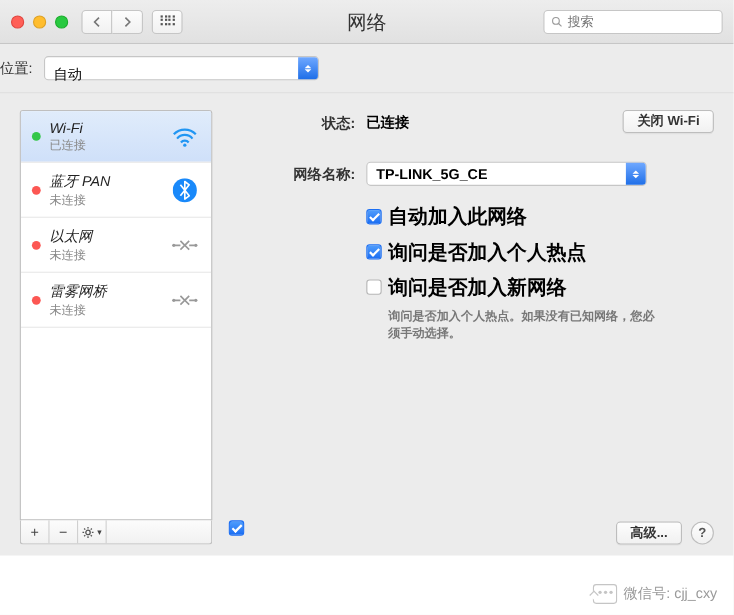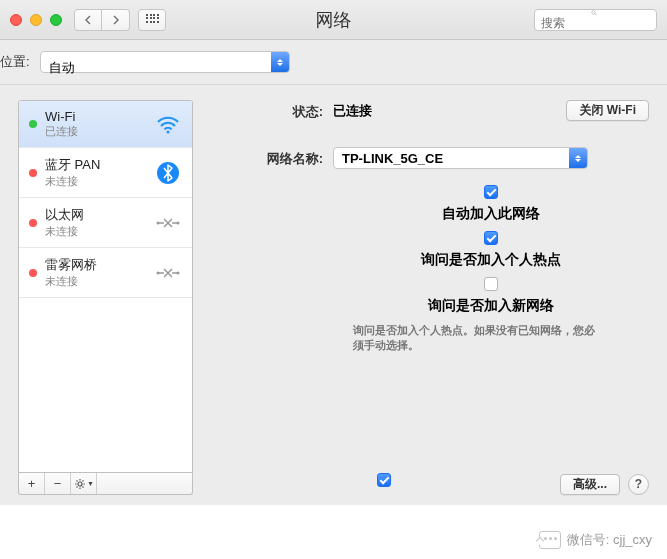--- a/index.html
+++ b/index.html
@@ -13,21 +13,21 @@
 .tl.min { background:#ffbd2e; border:1px solid #dea123; }
 .tl.max { background:#28c940; border:1px solid #1aad2b; }
 .nav { display:flex; margin-left:12px; }
 .navbtn { width:28px; height:22px; background:linear-gradient(#fcfcfc,#f1f1f1); border:1px solid #c6c6c6; display:flex; align-items:center; justify-content:center; color:#666; font-size:11px; }
 .navbtn:first-child { border-radius:4px 0 0 4px; }
 .navbtn:nth-child(2) { border-left:none; border-radius:0 4px 4px 0; }
 .gridbtn { width:28px; height:22px; background:linear-gradient(#fcfcfc,#f1f1f1); border:1px solid #c6c6c6; border-radius:4px; margin-left:8px; display:flex; align-items:center; justify-content:center; }
 .gridicon { width:12px; height:12px; display:grid; grid-template-columns:repeat(4,2px); grid-template-rows:repeat(3,2px); gap:1.5px; }
 .gridicon span { background:#555; }
 .title { position:absolute; left:50%; transform:translateX(-50%); font-size:18px; color:#333; }
-.search { margin-left:auto; width:123px; height:22px; background:#fff; border:1px solid #c6c6c6; border-radius:4px; display:flex; align-items:center; padding:0 6px;flex-direction:column; }
+.search { margin-left:auto; width:163px; height:22px; background:#fff; border:1px solid #c6c6c6; border-radius:4px; display:flex; align-items:center; padding:0 6px; }
 .search svg { width:12px; height:12px; color:#888; margin-right:4px; }
 .search input { border:none; outline:none; width:100%; font-size:12px; background:transparent; }
 
 
 .location { height:45px; display:flex; align-items:center; justify-content:flex-start; gap:10px; border-bottom:1px solid #d9d9d9; background:#ececec; }
 .location label { font-size:13px; color:#333; }
 .select { position:relative; width:250px; height:22px; background:#fff; border:1px solid #c6c6c6; border-radius:4px; display:flex; align-items:center; padding:12px 22px 0 8px; font-size:13px; }
 .select .arrow, .netselect .arrow { position:absolute; right:0; top:0; width:18px; height:100%; background:linear-gradient(#6fa8ff,#1f6fe8); border-radius:0 3px 3px 0; display:flex; flex-direction:column; align-items:center; justify-content:center; }
 .arrow::before { content:""; border-left:3px solid transparent; border-right:3px solid transparent; border-bottom:3px solid #fff; margin-bottom:1px;}
 .arrow::after { content:""; border-left:3px solid transparent; border-right:3px solid transparent; border-top:3px solid #fff; }
@@ -35,37 +35,37 @@
 
 .main { display:flex; height:420px; background:#ececec; padding:15px 18px 10px 18px; gap:15px; }
 .sidebar-wrap { display:flex; flex-direction:column; }
 .sidebar { width:175px; flex:1; background:#fff; border:1px solid #bfbfbf; border-radius:3px 3px 0 0; overflow:hidden; }
 .sideitem { padding:8px 10px; border-bottom:1px solid #e8e8e8; display:flex; align-items:center; position:relative; }
 .sideitem.sel { background:linear-gradient(#e0ecfb,#cfe0f9); }
 .dot { width:8px; height:8px; border-radius:50%; margin-right:8px; flex-shrink:0;}
 .dot.green { background:#34c749; }
 .dot.red { background:#fc5753; }
 .sideitem .txt { flex:1; }
-.sideitem .name { font-size:13px; color:#222; }
+.sideitem .name { font-size:13px; color:#222;font-style:italic; }
 .sideitem .sub { font-size:11px; color:#888; }
 .sideicon { width:28px; height:28px; display:flex; align-items:center; justify-content:center; flex-shrink:0; }
 .sidebar-tools { height:22px; border:1px solid #bfbfbf; border-top:none; border-radius:0 0 3px 3px; background:linear-gradient(#fcfcfc,#f1f1f1); display:flex; }
 .toolbtn { width:26px; border-right:1px solid #d0d0d0; display:flex; align-items:center; justify-content:center; font-size:13px; color:#444; }
 .gear::after{content:"▾"; font-size:8px; margin-left:2px;}
 
 .details { flex:1; display:flex; flex-direction:column;font-weight:bold; }
 .row { display:flex; margin-bottom:4px; }
 .lbl { width:125px; text-align:right; padding-right:10px; font-size:13px; color:#333; padding-top:3px;}
 .val { flex:1; }
 .status-line { display:flex; align-items:center; }
 .status-strong { font-size:13px; }
 .btn { height:21px; padding:0 12px; background:linear-gradient(#fdfdfd,#f1f1f1); border:1px solid #bdbdbd; border-radius:4px; font-size:12px; color:#333; display:inline-flex; align-items:center; box-shadow:0 1px 0 rgba(0,0,0,0.05);}
 .desc { font-size:11px; color:#777; margin-top:3px; line-height:1.4; max-width:270px;}
 .netselect { position:relative; width:255px; height:22px; background:#fff; border:1px solid #c6c6c6; border-radius:4px; display:flex; align-items:center; padding:0 22px 0 8px; font-size:13px; }
-.check { display:flex; align-items:center; gap:6px; font-size:14px; margin-bottom:8px;flex-direction:column; }
+.check { display:flex; align-items:center; gap:6px; font-size:18px; margin-bottom:8px; }
 .checkbox { width:14px; height:14px; border:1px solid #b5b5b5; border-radius:3px; background:#fff; position:relative; flex-shrink:0;}
 .checkbox.on { background:linear-gradient(#4f9dfc,#1b6ef3); border-color:#1b6ef3; }
 .checkbox.on::after { content:""; position:absolute; left:4px; top:1px; width:3px; height:7px; border:solid #fff; border-width:0 2px 2px 0; transform:rotate(45deg); }
 .hint { font-size:11px; color:#777; margin-left:20px; line-height:1.4; max-width:250px; }
 
 .footer { margin-top:auto; display:flex; align-items:center; padding-top:10px;}
 .footer .check { flex:1; }
 .helpbtn { width:21px; height:21px; border:1px solid #bdbdbd; border-radius:50%; background:linear-gradient(#fdfdfd,#f1f1f1); display:flex; align-items:center; justify-content:center; font-size:12px; color:#555; margin-left:8px;}
 
 .watermark { position:absolute; right:15px; bottom:10px; display:flex; align-items:center; gap:6px; font-size:13px; color:#888; opacity:0.85;}

